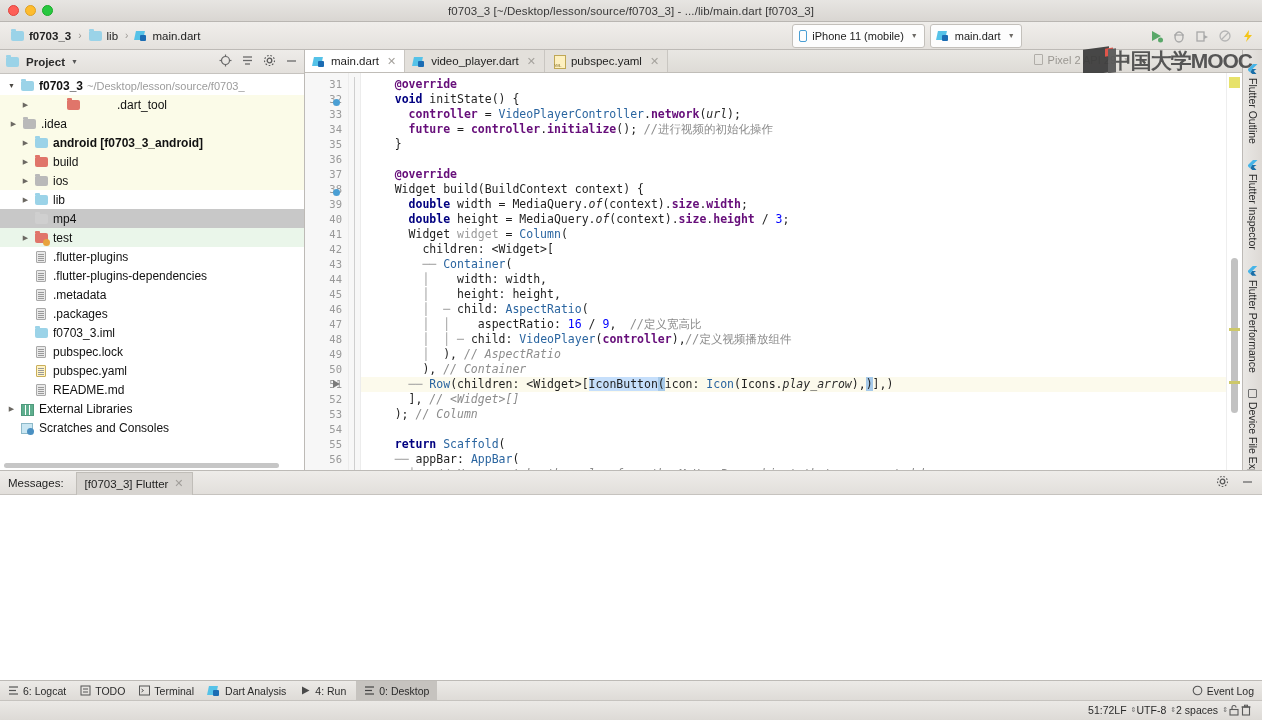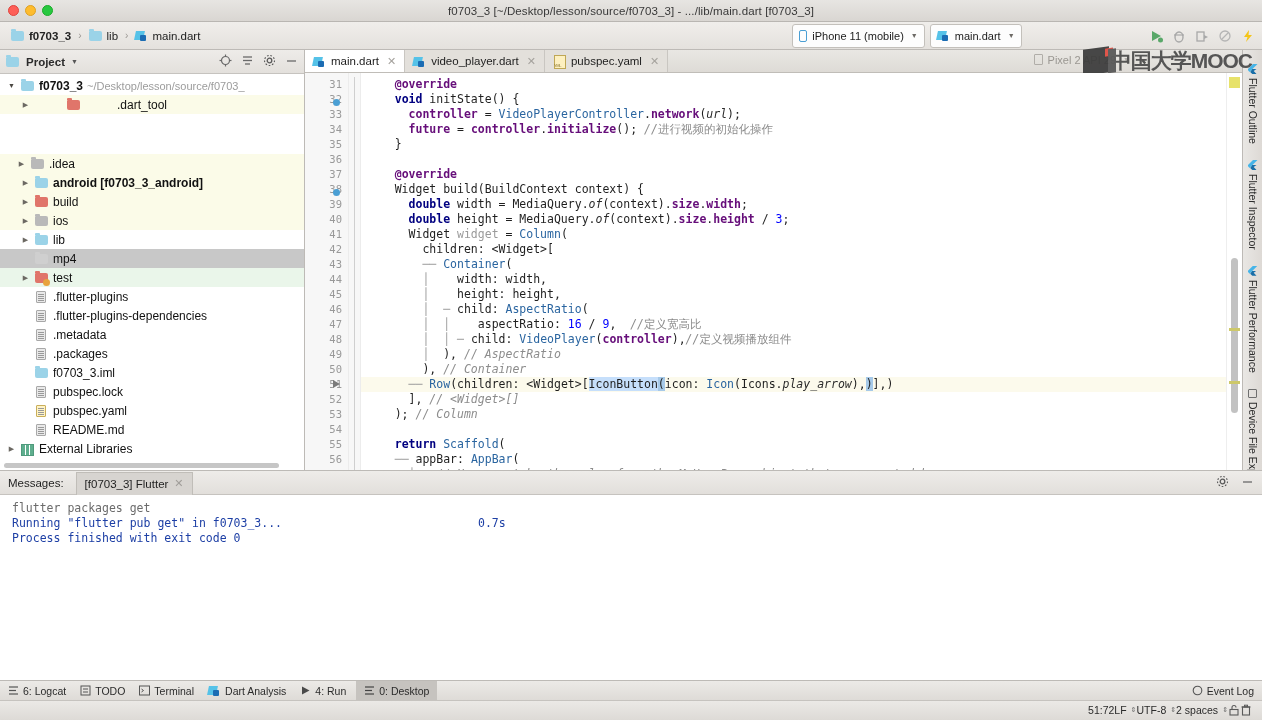--- a/index.html
+++ b/index.html
@@ -354,21 +354,21 @@
             <span class="lbl b">f0703_3</span>
             <span class="path">~/Desktop/lesson/source/f0703_</span>
           </div>
           <div class="row yellowbg" style="padding-left: 20px; gap: 36px;">
             <span class="arrow">▶</span>
             <span class="ic">
               <i class="folder f-red"></i>
             </span>
             <span class="lbl">.dart_tool</span>
           </div>
-          <div class="row yellowbg" style="padding-left: 16px; margin-top: 40px;">
+          <div class="row yellowbg" style="padding-left: 8px;">
             <span class="arrow">▶</span>
             <span class="ic">
               <i class="folder f-gray"></i>
             </span>
             <span class="lbl">.idea</span>
           </div>
           <div class="row yellowbg" style="padding-left: 20px;">
             <span class="arrow">▶</span>
             <span class="ic">
               <i class="folder f-teal"></i>
@@ -690,25 +690,20 @@
               <circle cx="6.5" cy="6.5" r="5" fill="none" stroke="#5a5a5a" stroke-width="1.1" stroke-dasharray="1.7 1.7"></circle>
             </svg>
         </span>
         <span>
           <svg width="13" height="13" viewBox="0 0 13 13">
               <line x1="2" y1="7" x2="11" y2="7" stroke="#6a6a6a" stroke-width="1.3"></line>
             </svg>
         </span>
       </div>
     </div>
-    <div class="msg-body" id="msgbody">
-        <div class="mline gray" style="color: rgb(107, 107, 107);">flutter packages get</div>
-        <div class="mline">Running "flutter pub get" in f0703_3...<span class="mtime">0.7s</span></div>
-        <div class="mline">Process finished with exit code 0</div>
-      </div>
   </div>
 
   <div class="statusbar">
     <div class="sb-item">
       <svg width="11" height="11" viewBox="0 0 11 11">
           <line x1="1" y1="2" x2="10" y2="2" stroke="#555" stroke-width="1.2"></line>
           <line x1="1" y1="5.5" x2="8" y2="5.5" stroke="#555" stroke-width="1.2"></line>
           <line x1="1" y1="9" x2="10" y2="9" stroke="#555" stroke-width="1.2"></line>
         </svg>
       <span>6: Logcat</span>

